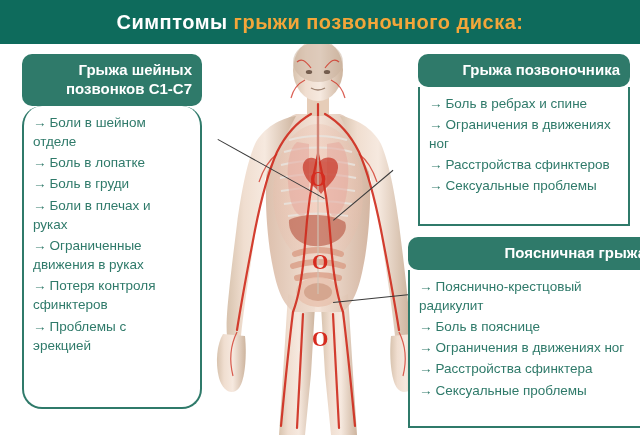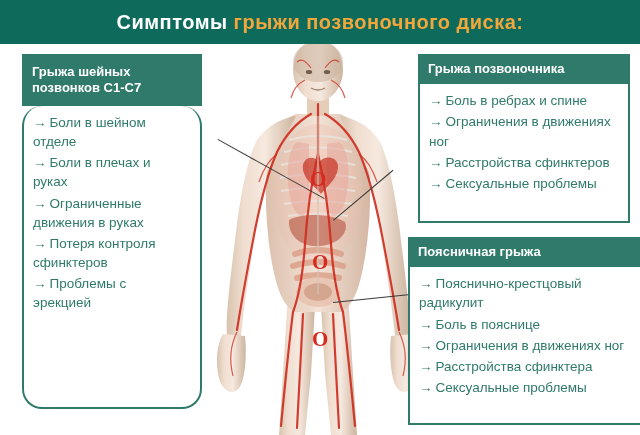--- a/index.html
+++ b/index.html
@@ -31,25 +31,26 @@
   }
   .body-bg{
     position:absolute;left:193px;top:0px;width:250px;height:391px;
   }
 
   
   .panel{position:absolute;}
   .panel-head{
     background:#2f7a6a;
     color:#ffffff;
-    font-size:13px;font-weight:bold;
+    font-size:15px;font-weight:bold;
     padding:7px 10px;
-    text-align:left;
+    text-align:right;
     line-height:1.25;
     box-sizing:border-box;
+    border-radius:10px;
   }
   .panel-body{
     background:#ffffff;
     border:2px solid #2f7a6a;
     border-top:none;
     box-sizing:border-box;
     padding:7px 16px 7px 9px;
   }
   .item{
     color:#2f7a6a;
@@ -197,20 +198,22 @@
 
     <div class="marker" style="left:310px;top:125px;">O</div>
     <div class="marker" style="left:312px;top:208px;">O</div>
     <div class="marker" style="left:312px;top:285px;">O</div>
   </div>
 
   <div class="panel" id="panel-cervical" style="top:54px;">
     <div class="panel-head">Грыжа шейных позвонков С1-С7</div>
     <div class="panel-body">
       <div class="item"><span class="arrow">→</span><span>Боли в шейном отделе</span></div>
+      <div class="item"><span class="arrow">→</span><span>Боль в лопатке</span></div>
+      <div class="item"><span class="arrow">→</span><span>Боль в груди</span></div>
       <div class="item"><span class="arrow">→</span><span>Боли в плечах и руках</span></div>
       <div class="item"><span class="arrow">→</span><span>Ограниченные движения в руках</span></div>
       <div class="item"><span class="arrow">→</span><span>Потеря контроля сфинктеров</span></div>
       <div class="item"><span class="arrow">→</span><span>Проблемы с эрекцией</span></div>
     </div>
   </div>
 
   <div class="panel" id="panel-spine" style="top:54px;">
     <div class="panel-head">Грыжа позвоночника</div>
     <div class="panel-body">

